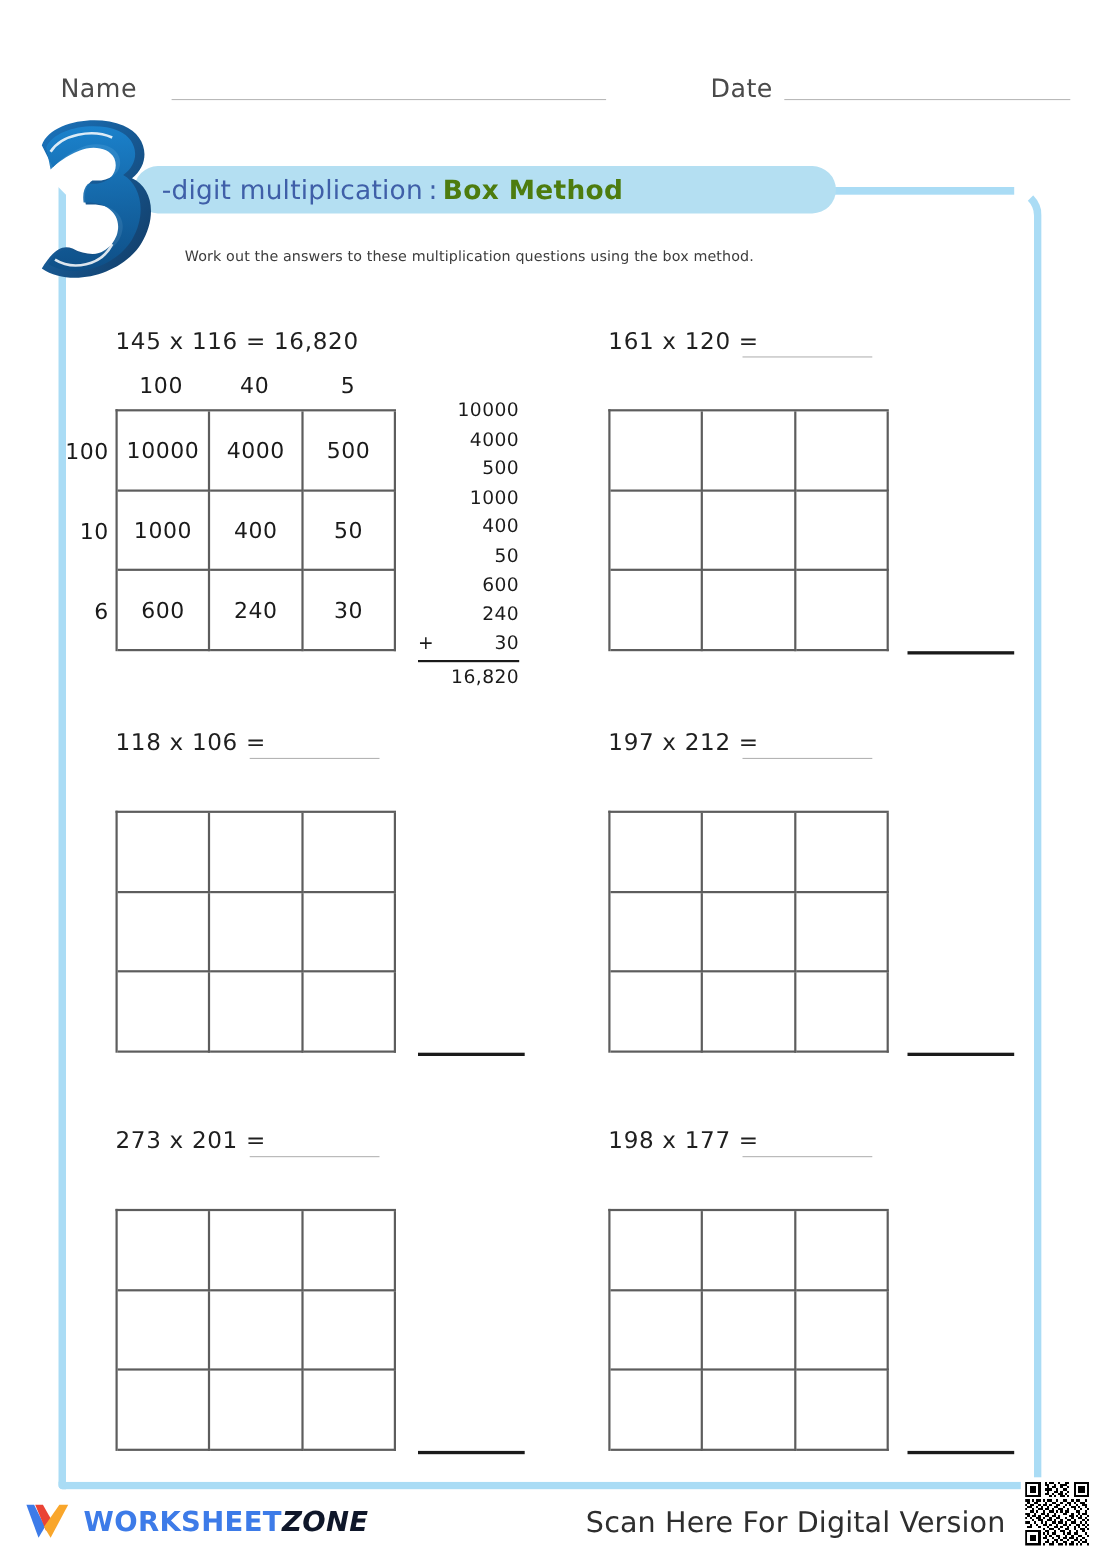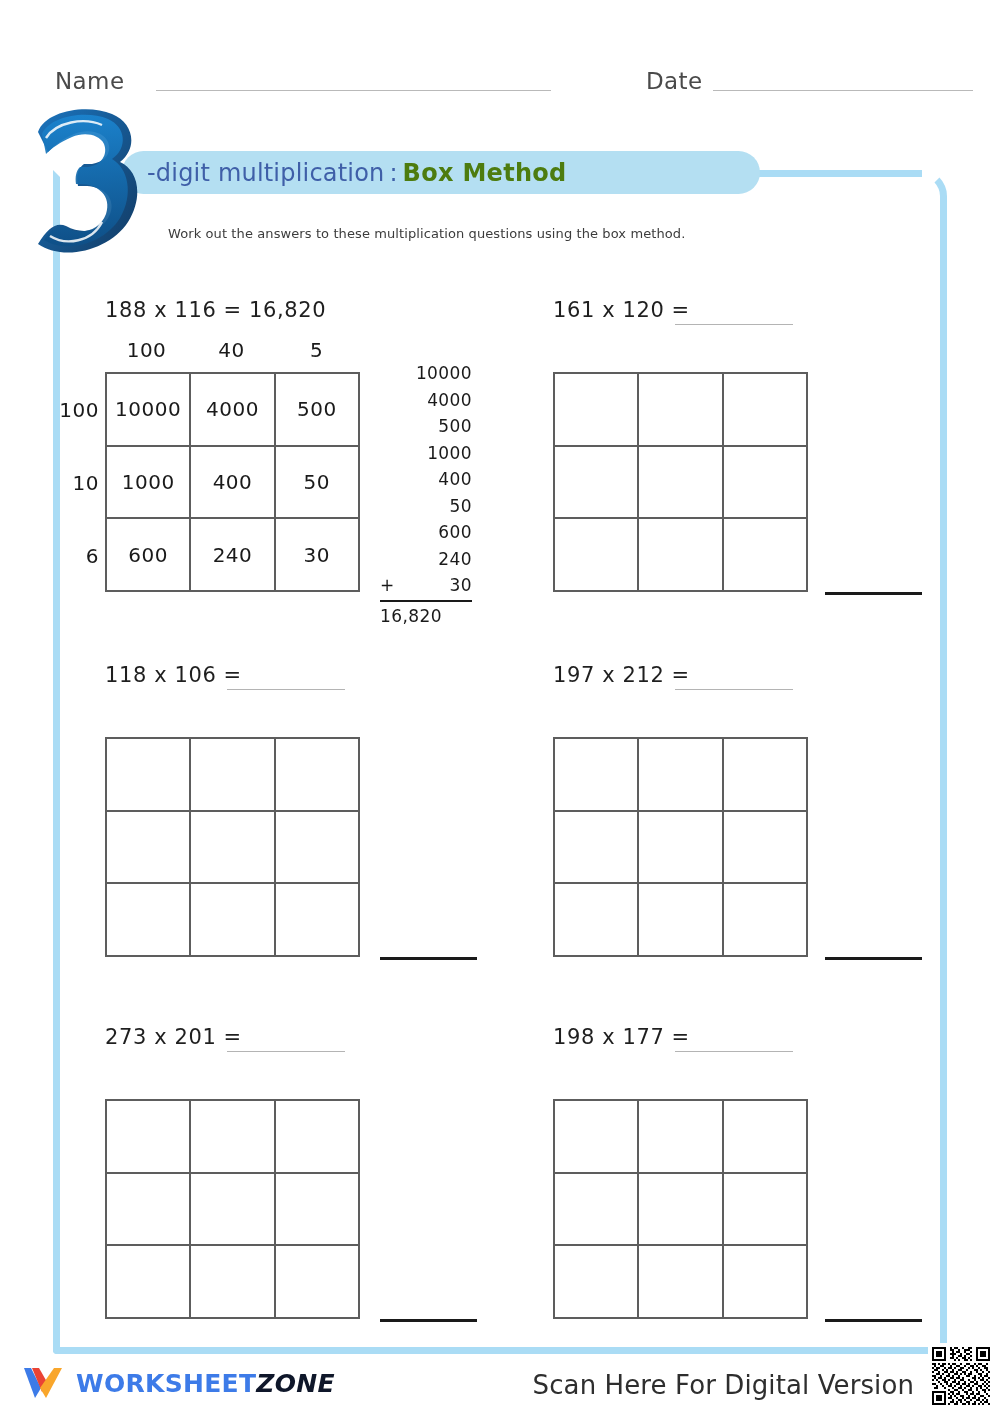--- a/index.html
+++ b/index.html
@@ -144,21 +144,21 @@
   #addition-column .plus-sign {
     position: absolute; left: 0; top: 0;
     font-size: 17px; color: #1a1a1a;
   }
   #addition-column .add-rule {
     border-bottom: 2.2px solid #1a1a1a;
     margin-top: 1px; margin-bottom: 4px;
     width: 92px;
   }
   #addition-column .add-total {
-    text-align: left; font-size: 17px; color: #1a1a1a;
+    text-align: right; font-size: 17px; color: #1a1a1a;
     letter-spacing: .4px;
   }
 
   
   #footer-logo {
     position: absolute; left: 22px; top: 1366px;
     display: flex; align-items: center;
   }
   #logo-mark { width: 44px; height: 34px; margin-right: 10px; }
   #logo-text { font-size: 25px; font-weight: 700; letter-spacing: .3px; }
@@ -215,21 +215,21 @@
 
 <div id="title-pill">
   <span class="t-main">-digit multiplication</span>
   <span class="t-sep">:</span>
   <span class="t-bold">Box Method</span>
 </div>
 
 <div id="instruction">Work out the answers to these multiplication questions using the box method.</div>
 
 <div class="problem" id="problem-example" style="left:105px; top:298px; width:400px; height:330px;">
-  <div class="prob-title">188 x 116 = 16,820</div>
+  <div class="prob-title">145 x 116 = 16,820</div>
 
   <div class="col-head" style="left:-1px;  top:40px;">100</div>
   <div class="col-head" style="left:84px;  top:40px;">40</div>
   <div class="col-head" style="left:169px; top:40px;">5</div>
 
   <div class="row-head" style="left:-52px; top:100px;">100</div>
   <div class="row-head" style="left:-52px; top:173px;">10</div>
   <div class="row-head" style="left:-52px; top:246px;">6</div>
 
   <div class="box-grid" style="left:0; top:74px;">

